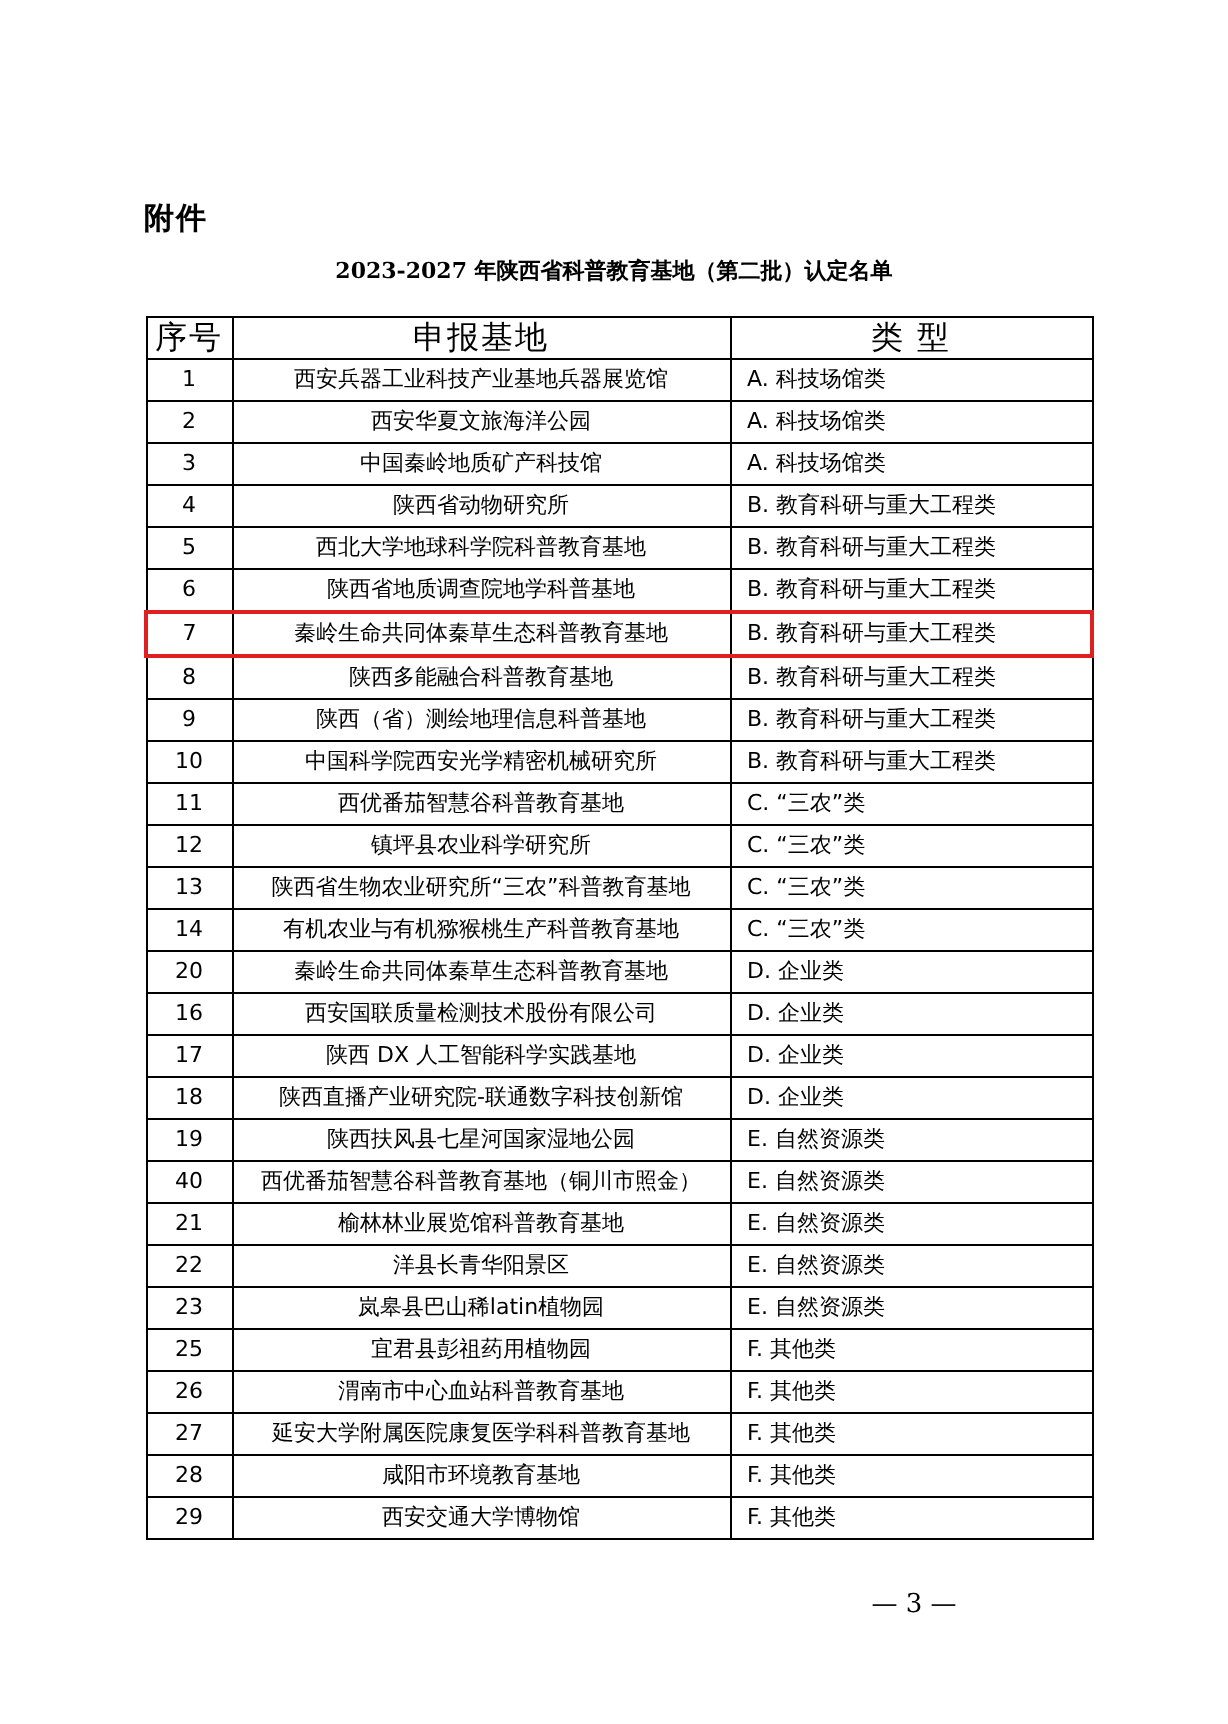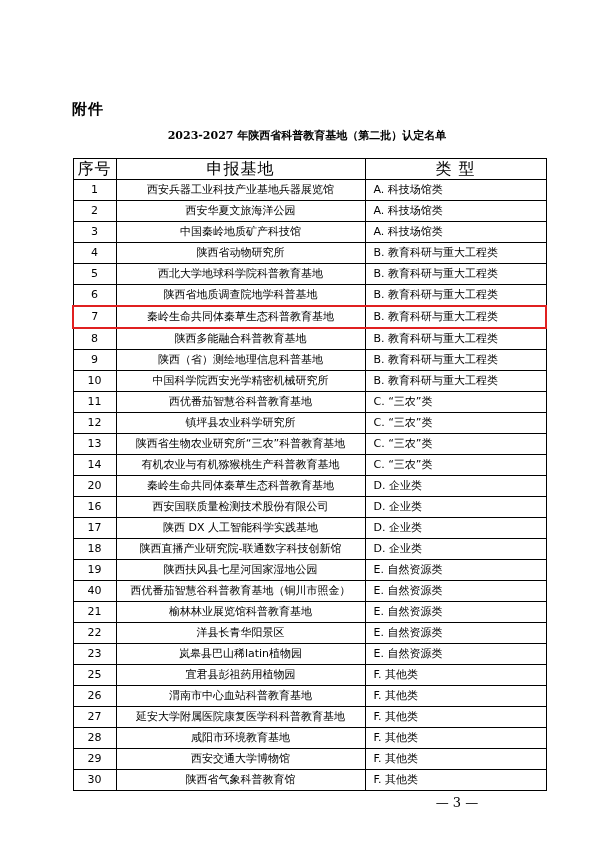--- a/index.html
+++ b/index.html
@@ -244,23 +244,18 @@
         <tr>
           <td class="col-idx">28</td>
           <td class="col-base">咸阳市环境教育基地</td>
           <td class="col-type">F. 其他类</td>
         </tr>
         <tr>
           <td class="col-idx">29</td>
           <td class="col-base">西安交通大学博物馆</td>
           <td class="col-type">F. 其他类</td>
         </tr>
-        <tr>
-          <td class="col-idx">30</td>
-          <td class="col-base">陕西省气象科普教育馆</td>
-          <td class="col-type">F. 其他类</td>
-        </tr>
       </tbody>
   </table>
 
   <div class="page-number">— 3 —</div>
 
 </div>
 
 </body></html>

